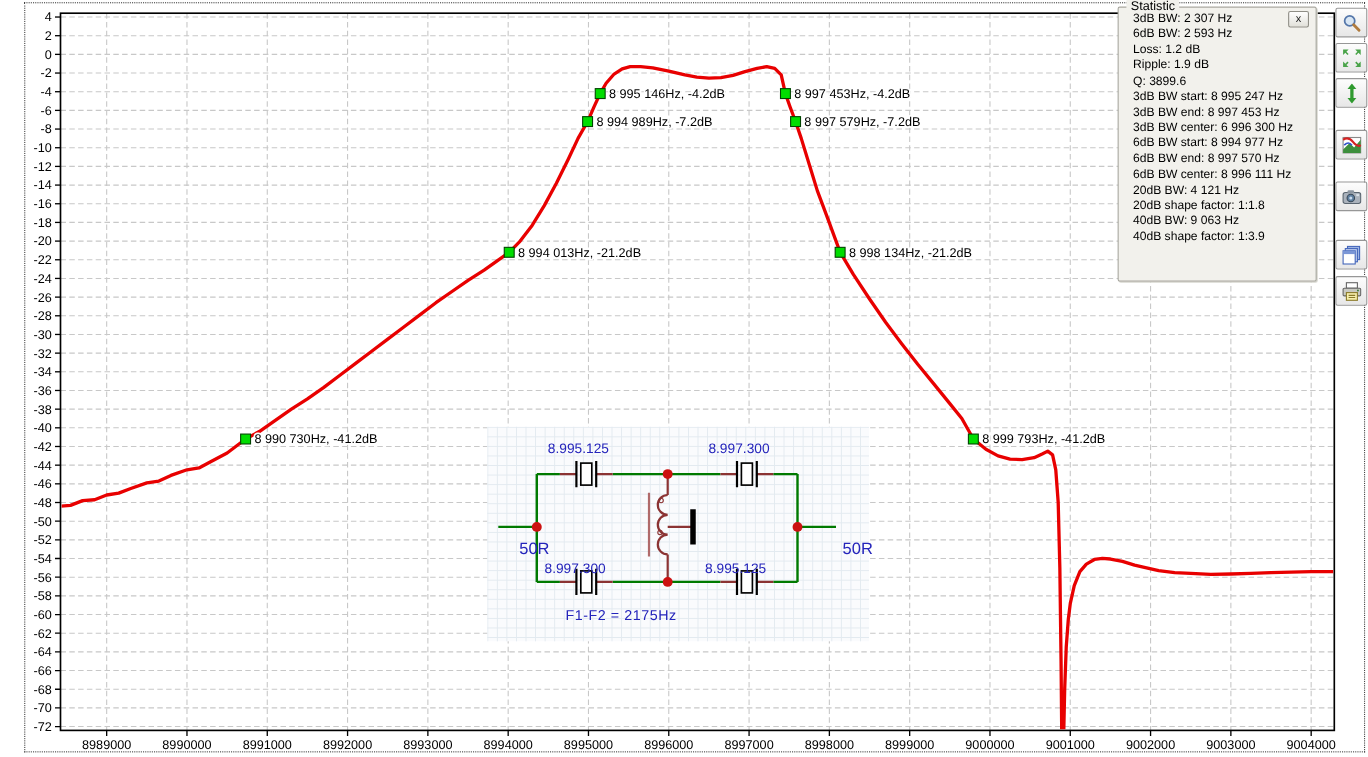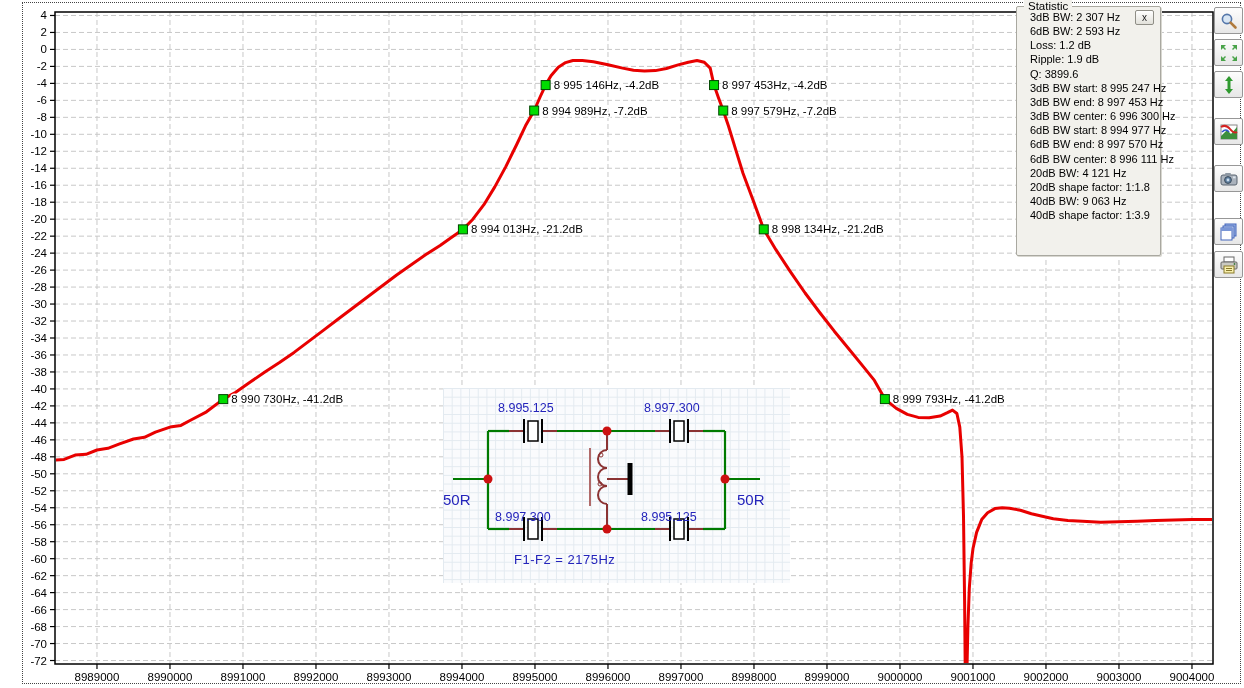--- a/index.html
+++ b/index.html
@@ -20,26 +20,26 @@
     background-color:#fafbfd;
     background-image:linear-gradient(#e3eaf0 1px, transparent 1px),
                      linear-gradient(90deg,#e3eaf0 1px, transparent 1px);
     background-size:8.7px 8.7px;
   }
   .schematic svg{position:absolute;left:0;top:0;}
   .sch-label{
     position:absolute;color:#2424bb;font-size:12.5px;text-align:left;
     white-space:nowrap;line-height:14px;
   }
-  .sch-label.big{font-size:15px;}
+  .sch-label.big{font-size:15px;padding-left:29px;}
   .sch-label.formula{font-size:13px;letter-spacing:0.5px;}
 
   
   .stat-panel{
-    position:absolute;left:1016px;top:6px;width:145px;height:250px;z-index:3;
+    position:absolute;left:1016px;top:6px;width:181px;height:250px;z-index:3;
     background:#f2f1ec;border:1px solid #a9a8a0;border-radius:2px;
     box-shadow:1px 1px 0 #d8d7d0;box-sizing:border-box;
   }
   .stat-title{
     position:absolute;top:-7px;left:7px;background:#f2f1ec;padding:0 4px;
     font-size:11.5px;color:#000;
   }
   .stat-close{
     position:absolute;top:3px;right:6px;width:19px;height:15px;
     background:linear-gradient(#ffffff,#e2e1da);border:1px solid #8f8e86;

